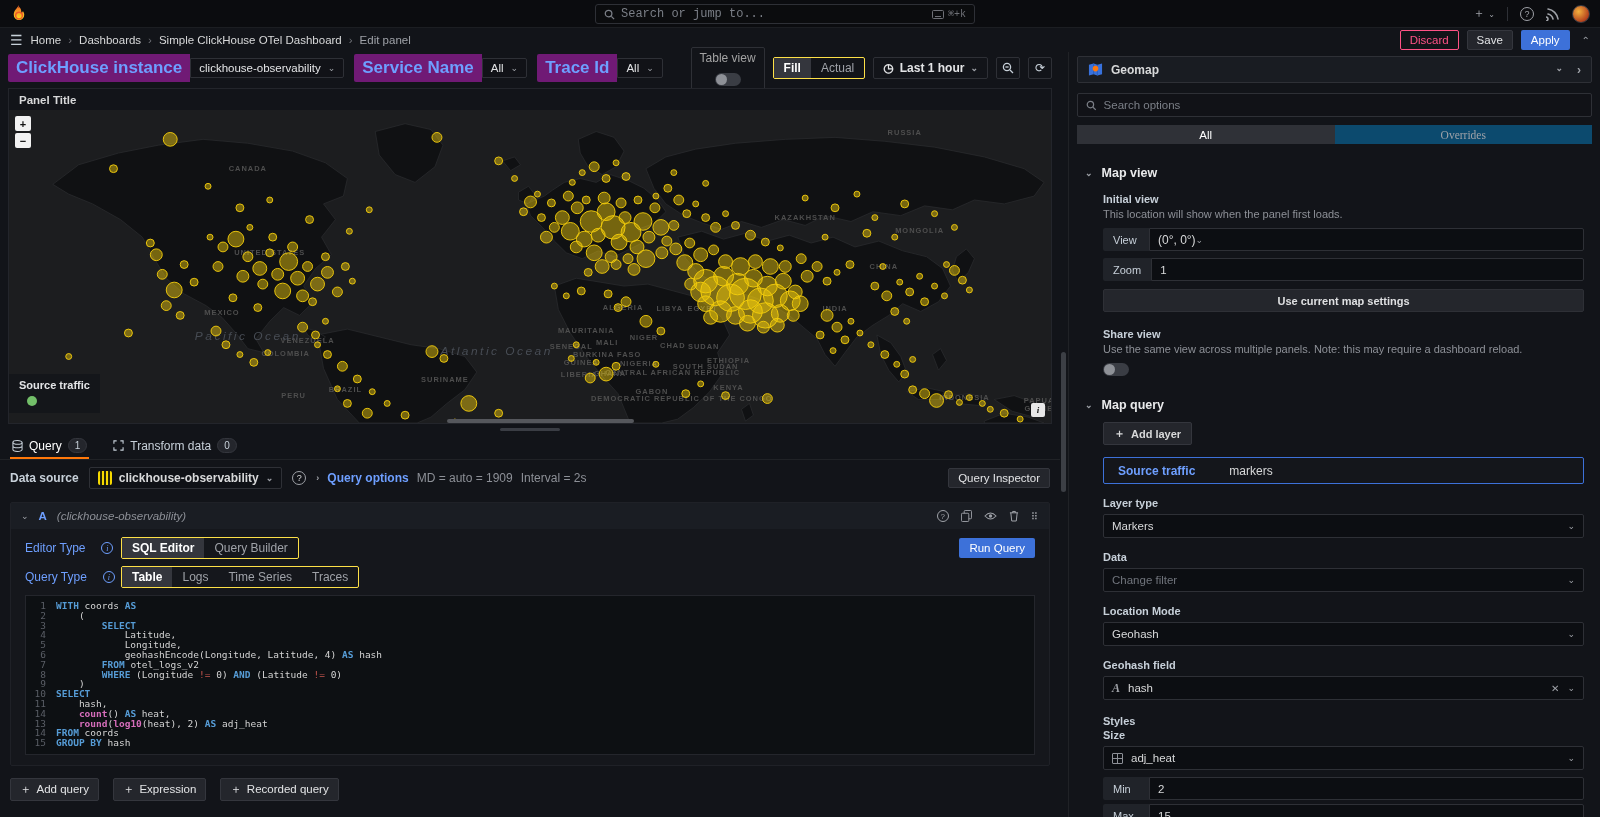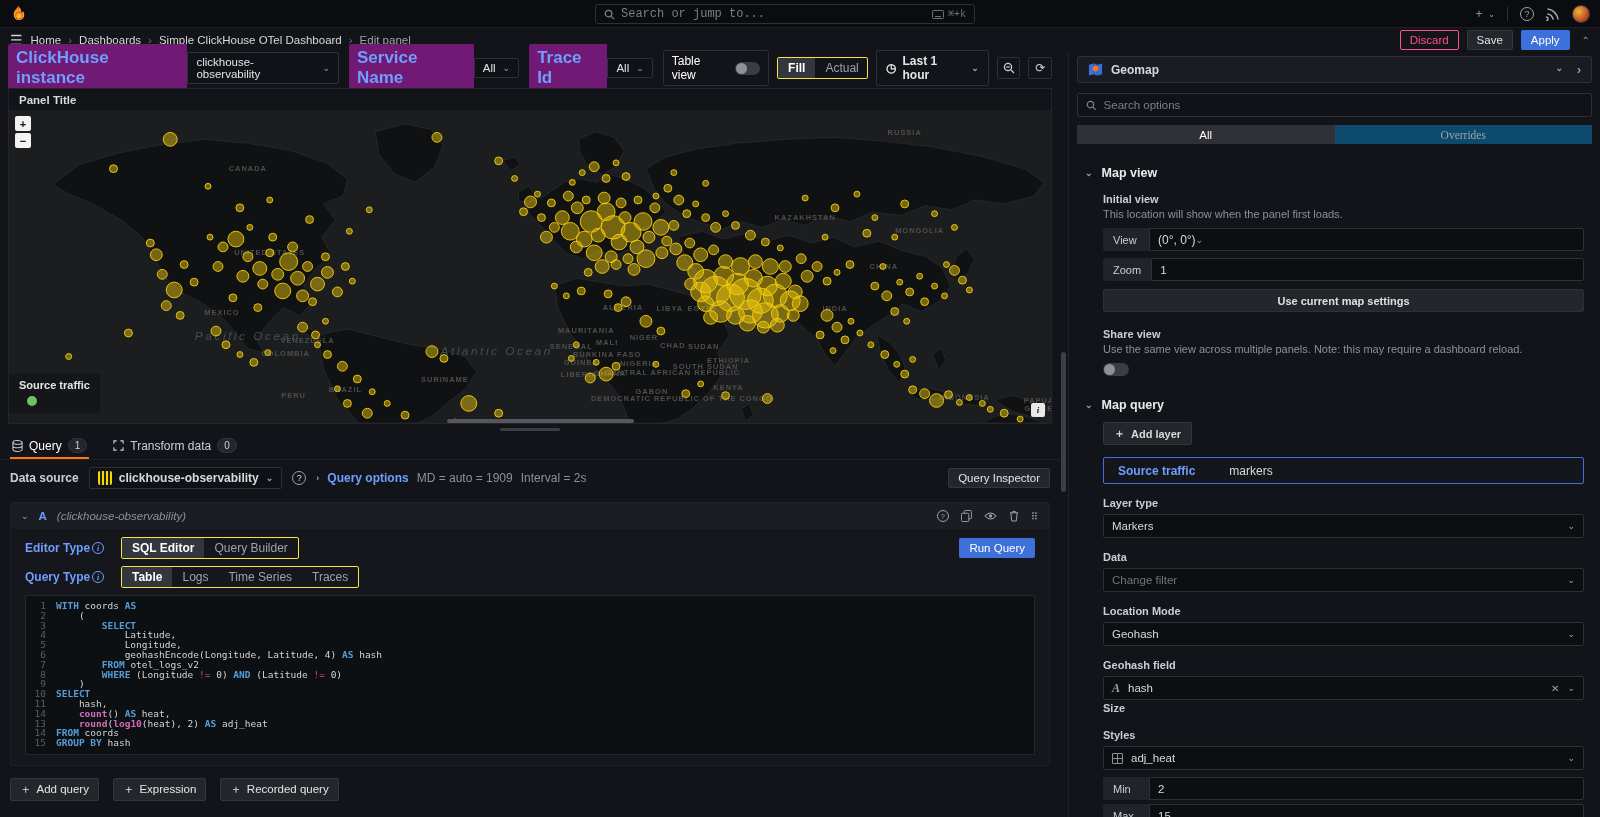--- a/index.html
+++ b/index.html
@@ -39,21 +39,21 @@
   .vscroll .thumb { position:absolute; top:300px; height:140px; width:5px; left:1px; background:#3c3f45; border-radius:3px;}
   .sidebar { width:532px; border-left:1px solid #202226; background:#121419; overflow:hidden;}
 
   
   .toolbar { height:32px; display:flex; align-items:center; padding:2px 8px; gap:10px;}
   .var-group { display:flex; align-items:center; }
   .var-label { background:#701a75; color:#6e9fff; font-weight:bold; font-size:17px; padding:4px 8px; border-radius:2px 0 0 2px;}
   .var-value { background:#111217; border:1px solid #2e3036; color:#e3e4e6; font-size:11.5px; padding:3px 8px; border-radius:0 2px 2px 0; display:flex; gap:7px; align-items:center;}
   .var-value .c, .dd-c { color:#9fa2a8; font-size:9px; }
   .toolbar-right { margin-left:auto; display:flex; align-items:center; gap:8px;}
-  .tv-group { border:1px solid #2e3036; border-radius:2px; padding:3px 8px; display:flex; align-items:center; gap:8px; color:#ffffff;}
+  .tv-group { border:1px solid #2e3036; border-radius:2px; padding:3px 8px; display:flex; align-items:center; gap:8px; color:#a3a3a3;flex-direction:column;}
   .toggle { width:26px; height:13px; border-radius:8px; background:#3a3d44; position:relative; cursor:pointer;}
   .toggle::after { content:""; position:absolute; width:11px; height:11px; border-radius:50%; background:#8e9197; top:1px; left:1px;}
   .seg { border:1px solid #fde047; border-radius:2px; display:flex; overflow:hidden;}
   .seg > div { padding:3px 10px; color:#9fa2a8; cursor:pointer;}
   .seg > div.on { background:#34363d; color:#fff; font-weight:bold;}
   .timepick { border:1px solid #2e3036; border-radius:2px; padding:3px 9px; display:flex; gap:6px; align-items:center; font-weight:bold; color:#e3e4e6;}
   .tool-ic { border:1px solid #2e3036; border-radius:2px; width:24px; height:22px; display:flex; align-items:center; justify-content:center; color:#c7d0d9; cursor:pointer;}
 
   
   .panel { margin:4px 8px 0; border:1px solid #23252b; background:#121419; height:336px; display:flex; flex-direction:column; position:relative;}
@@ -86,21 +86,21 @@
   .qinspect { margin-left:auto; }
 
   
   .qcard { margin:8px 10px 0; background:#15171c; border:1px solid #1f2127; border-radius:2px;}
   .qhead { height:26px; background:#1a1d23; display:flex; align-items:center; gap:10px; padding:0 10px; font-size:11.5px;}
   .qhead .ref { color:#6e9fff; font-weight:bold;}
   .qhead .hint { color:#8d9097; font-style:italic;}
   .qhead-icons { margin-left:auto; display:flex; gap:12px; color:#9fa2a8; align-items:center;}
   .qbody { padding:8px 14px 10px;}
   .frow { display:flex; align-items:center; margin-bottom:7px;}
-  .frow .flabel { width:96px; color:#6e9fff; font-weight:bold; display:flex; gap:2px; align-items:center;}
+  .frow .flabel { width:96px; color:#6e9fff; font-weight:normal; display:flex; gap:16px; align-items:center;}
   .info-ic { width:12px; height:12px; border:1px solid #6e9fff; border-radius:50%; color:#6e9fff; font-size:8px; display:inline-flex; align-items:center; justify-content:center; font-style:italic; font-family:"Liberation Serif", serif;}
   .runq { margin-left:auto;}
   .sqlbox { margin-top:4px; background:#0d1013; border:1px solid #24262c; padding:5px 0 6px; font-family:"DejaVu Sans Mono", monospace; font-size:9.5px; line-height:9.8px; position:relative;}
   .cl { display:flex; }
   .cl .ln { width:30px; text-align:right; padding-right:10px; color:#5a5e66; user-select:none;}
   .cl code { white-space:pre; color:#d4d4d4;}
   .tk-k { color:#569cd6; font-weight:bold;}
   .tk-f { color:#d66dbb; font-weight:bold;}
   .tk-o { color:#c4554d;}
   .addrow { display:flex; gap:14px; padding:12px 10px;}
@@ -829,22 +829,22 @@
           </div>
 
         <div class="opt-label">Geohash field</div>
         <div class="select">
           <span class="fa-ic">A</span>
           <span class="val">hash</span>
           <span class="x">✕</span>
             <span class="dd-c">⌄</span>
         </div>
 
+        <div class="opt-label" style="margin-top:15px">Styles</div>
         <div class="opt-label" style="margin-top:2px">Size</div>
-        <div class="opt-label" style="margin-top:15px">Styles</div>
         <div class="select">
           <span class="grid-ic"></span>
           <span class="val">adj_heat</span>
             <span class="dd-c">⌄</span>
         </div>
         <div class="inline-row">
           <div class="il">Min</div>
           <div class="iv">
               <input value="2" style="">
             </div>

